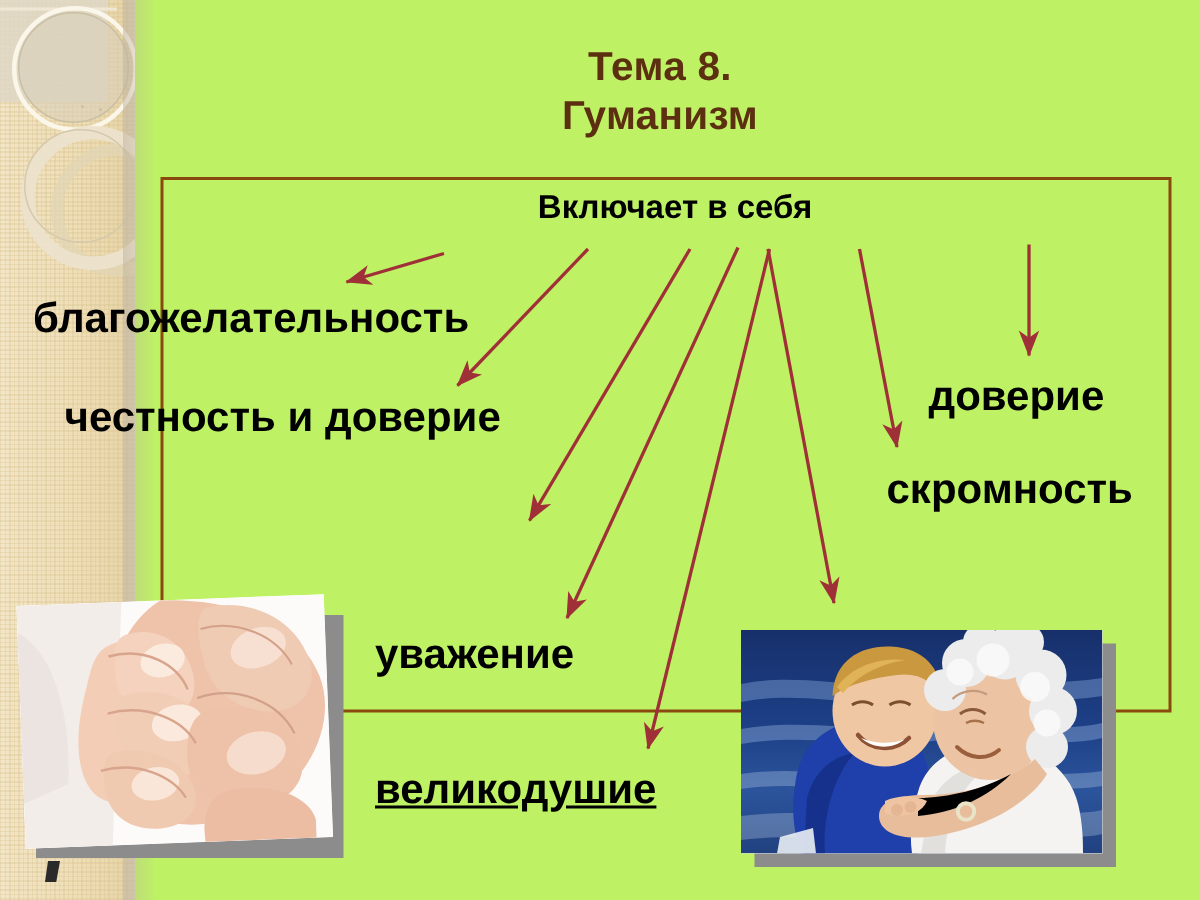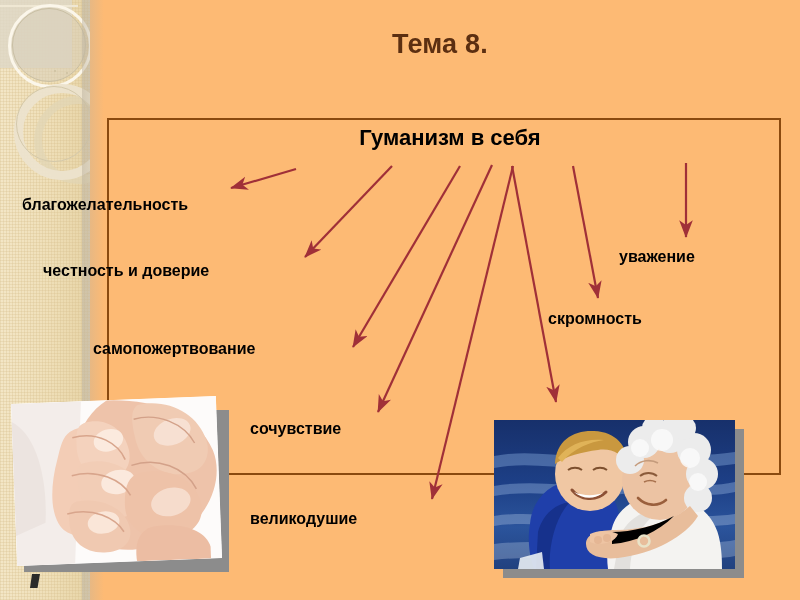--- a/index.html
+++ b/index.html
@@ -8,21 +8,21 @@
     padding: 0;
     background: #ffffff;
   }
   body {
     font-family: "Liberation Sans", sans-serif;
   }
   #slide {
     position: relative;
     width: 800px;
     height: 600px;
-    background: #fdba74;
+    background: #bef264;
     overflow: hidden;
   }
 
   
   .sidebar {
     position: absolute;
     left: 0;
     top: 0;
     width: 90px;
     height: 600px;
@@ -142,30 +142,30 @@
     color: #000;
     font-weight: bold;
     font-size: 22px;
   }
 
   
   .trait {
     position: absolute;
     color: #000000;
     font-weight: bold;
-    font-size: 16px;
+    font-size: 28px;
     white-space: nowrap;
   }
   .t-benev     { left: 22px;  top: 196px; }
   .t-sympathy  { left: 43px;  top: 262px; }
   .t-sacrifice { left: 93px;  top: 340px; }
   .t-honesty   { left: 250px; top: 420px; }
-  .t-generous  { left: 250px; top: 510px; }
+  .t-generous  { left: 250px; top: 510px; text-decoration: underline; }
   .t-respect   { left: 619px; top: 248px; }
-  .t-modesty   { left: 548px; top: 310px; }
+  .t-modesty   { left: 591px; top: 310px; }
   .t-sincerity { left: 561px; top: 393px; }
 
   
   .arrows {
     position: absolute;
     left: 0; top: 0;
     width: 800px; height: 600px;
     pointer-events: none;
   }
 
@@ -208,25 +208,26 @@
     <div class="ring ring-b"></div>
     <div class="ring ring-b2"></div>
     <div class="sb-dot" style="left:54px; top:70px;"></div>
     <div class="sb-dot" style="left:66px; top:72px;"></div>
     <div class="sb-mark"></div>
   </div>
   <div class="sidebar-fade"></div>
 
   <div class="title">
     <span>Тема 8.</span>
+    <span class="title-line2">Гуманизм</span>
   </div>
 
   <div class="frame"></div>
 
-  <div class="includes">Гуманизм в себя</div>
+  <div class="includes">Включает в себя</div>
 
   <svg class="arrows" width="800" height="600" viewBox="0 0 800 600">
     <defs>
       <marker id="ah" markerWidth="10" markerHeight="10" refX="7.6" refY="3.2" orient="auto" markerUnits="strokeWidth">
         <path d="M0,0.1 L8,3.2 L0,6.3 L2.2,3.2 Z" fill="#A03038"></path>
       </marker>
     </defs>
     <g stroke="#A03038" stroke-width="2.2" fill="none" marker-end="url(#ah)">
       <line x1="296" y1="169" x2="231" y2="188"></line>
       <line x1="392" y1="166" x2="305" y2="257"></line>
@@ -234,24 +235,23 @@
       <line x1="492" y1="165" x2="378" y2="412"></line>
       <line x1="513" y1="166" x2="432" y2="499"></line>
       <line x1="512" y1="166" x2="556" y2="402"></line>
       <line x1="573" y1="166" x2="598" y2="298"></line>
       <line x1="686" y1="163" x2="686" y2="237"></line>
     </g>
   </svg>
 
   <div class="trait t-benev">благожелательность</div>
   <div class="trait t-sympathy">честность и доверие</div>
-  <div class="trait t-sacrifice">самопожертвование</div>
-  <div class="trait t-honesty">сочувствие</div>
+  <div class="trait t-honesty">уважение</div>
   <div class="trait t-generous">великодушие</div>
-  <div class="trait t-respect">уважение</div>
+  <div class="trait t-respect">доверие</div>
   <div class="trait t-modesty">скромность</div>
 
   <div class="photo" id="photo-hands">
     <div class="shadow"></div>
     <div class="plate">
       <svg width="205" height="162" viewBox="0 0 205 162">
         <rect x="0" y="0" width="205" height="162" fill="#fdfbfa"></rect>
 
         <path d="M0,0 L70,0 L58,162 L0,162 Z" fill="#f3edea"></path>
         <path d="M0,18 C22,30 34,70 30,120 L0,132 Z" fill="#ece4e0"></path>

